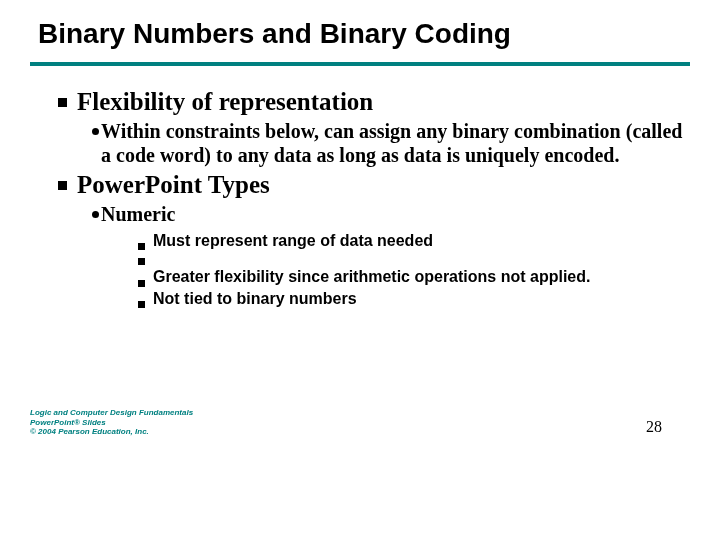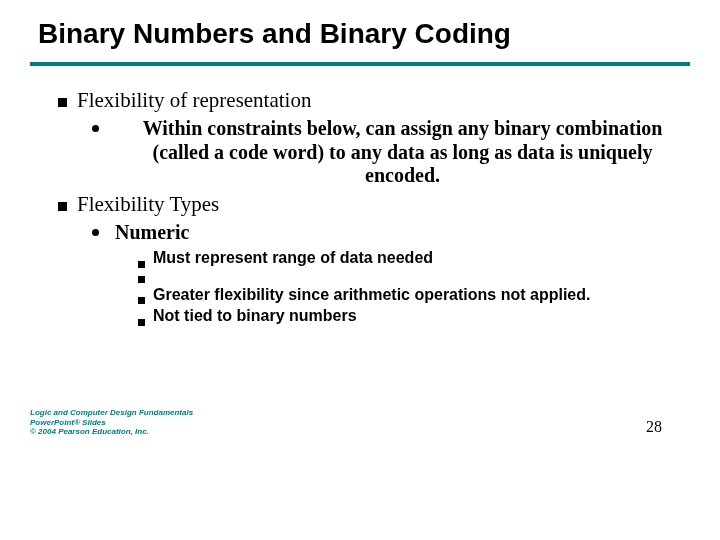--- a/index.html
+++ b/index.html
@@ -4,23 +4,23 @@
 <style>
   * { margin: 0; padding: 0; box-sizing: border-box; }
   html, body { width: 720px; height: 540px; background: #fff; font-family: "Times New Roman", Times, serif; color: #000; }
   .slide { width: 720px; height: 452px; padding: 18px 30px 12px 30px; position: relative; }
   .title { font-family: Arial, Helvetica, sans-serif; font-weight: bold; font-size: 28px; margin-bottom: 12px; padding-left: 8px; }
   .rule { height: 4px; background: #008080; margin: 0 0 22px 0; width: 100%; }
   .lvl1 { margin: 0 0 4px 28px; }
   .lvl1 .row { display: flex; align-items: flex-start; gap: 10px; }
   .sq { width: 9px; height: 9px; background: #000; margin-top: 10px; flex: 0 0 auto; }
   .sq-sm { width: 7px; height: 7px; background: #000; margin-top: 6px; flex: 0 0 auto; }
-  .lvl1 .txt { font-size: 21px; font-weight: normal; font-family: "Times New Roman", Times, serif; }
+  .lvl1 .txt { font-size: 25px; font-weight: bold; font-family: "Times New Roman", Times, serif; }
   .lvl2 { margin: 2px 0 4px 62px; }
-  .lvl2 .row { display: flex; align-items: flex-start; gap: 16px; text-align: center; }
+  .lvl2 .row { display: flex; align-items: flex-start; gap: 2px; }
   .dot { width: 7px; height: 7px; border-radius: 50%; background: #000; margin-top: 8px; flex: 0 0 auto; }
   .lvl2 .txt { font-size: 20px; font-weight: bold; font-family: "Times New Roman", Times, serif; line-height: 1.18; }
   .lvl3 { margin: 2px 0 2px 108px; }
   .lvl3 .row { display: flex; align-items: flex-end; gap: 8px; }
   .lvl3 .txt { font-size: 16px; font-weight: bold; font-family: Arial, Helvetica, sans-serif; line-height: 1.22; }
   .footer { position: absolute; bottom: 16px; left: 30px; right: 30px; display: flex; justify-content: space-between; align-items: flex-end; }
   .logo { font-family: Arial, Helvetica, sans-serif; font-size: 8px; font-style: italic; color: #008080; line-height: 1.15; font-weight: bold; }
   .pageno { font-family: "Times New Roman", serif; font-size: 16px; color: #000; padding-right: 28px; }
 </style>
 </head>
@@ -39,21 +39,21 @@
   <div class="lvl2">
     <div class="row">
       <span class="dot"></span>
       <span class="txt">Within constraints below, can assign any binary combination (called a code word) to any data as long as data is uniquely encoded.</span>
     </div>
   </div>
 
   <div class="lvl1">
     <div class="row">
       <span class="sq"></span>
-      <span class="txt">Flexibility Types</span>
+      <span class="txt">PowerPoint Types</span>
     </div>
   </div>
 
   <div class="lvl2">
     <div class="row">
       <span class="dot"></span>
       <span class="txt">Numeric</span>
     </div>
   </div>
   <div class="lvl3">

